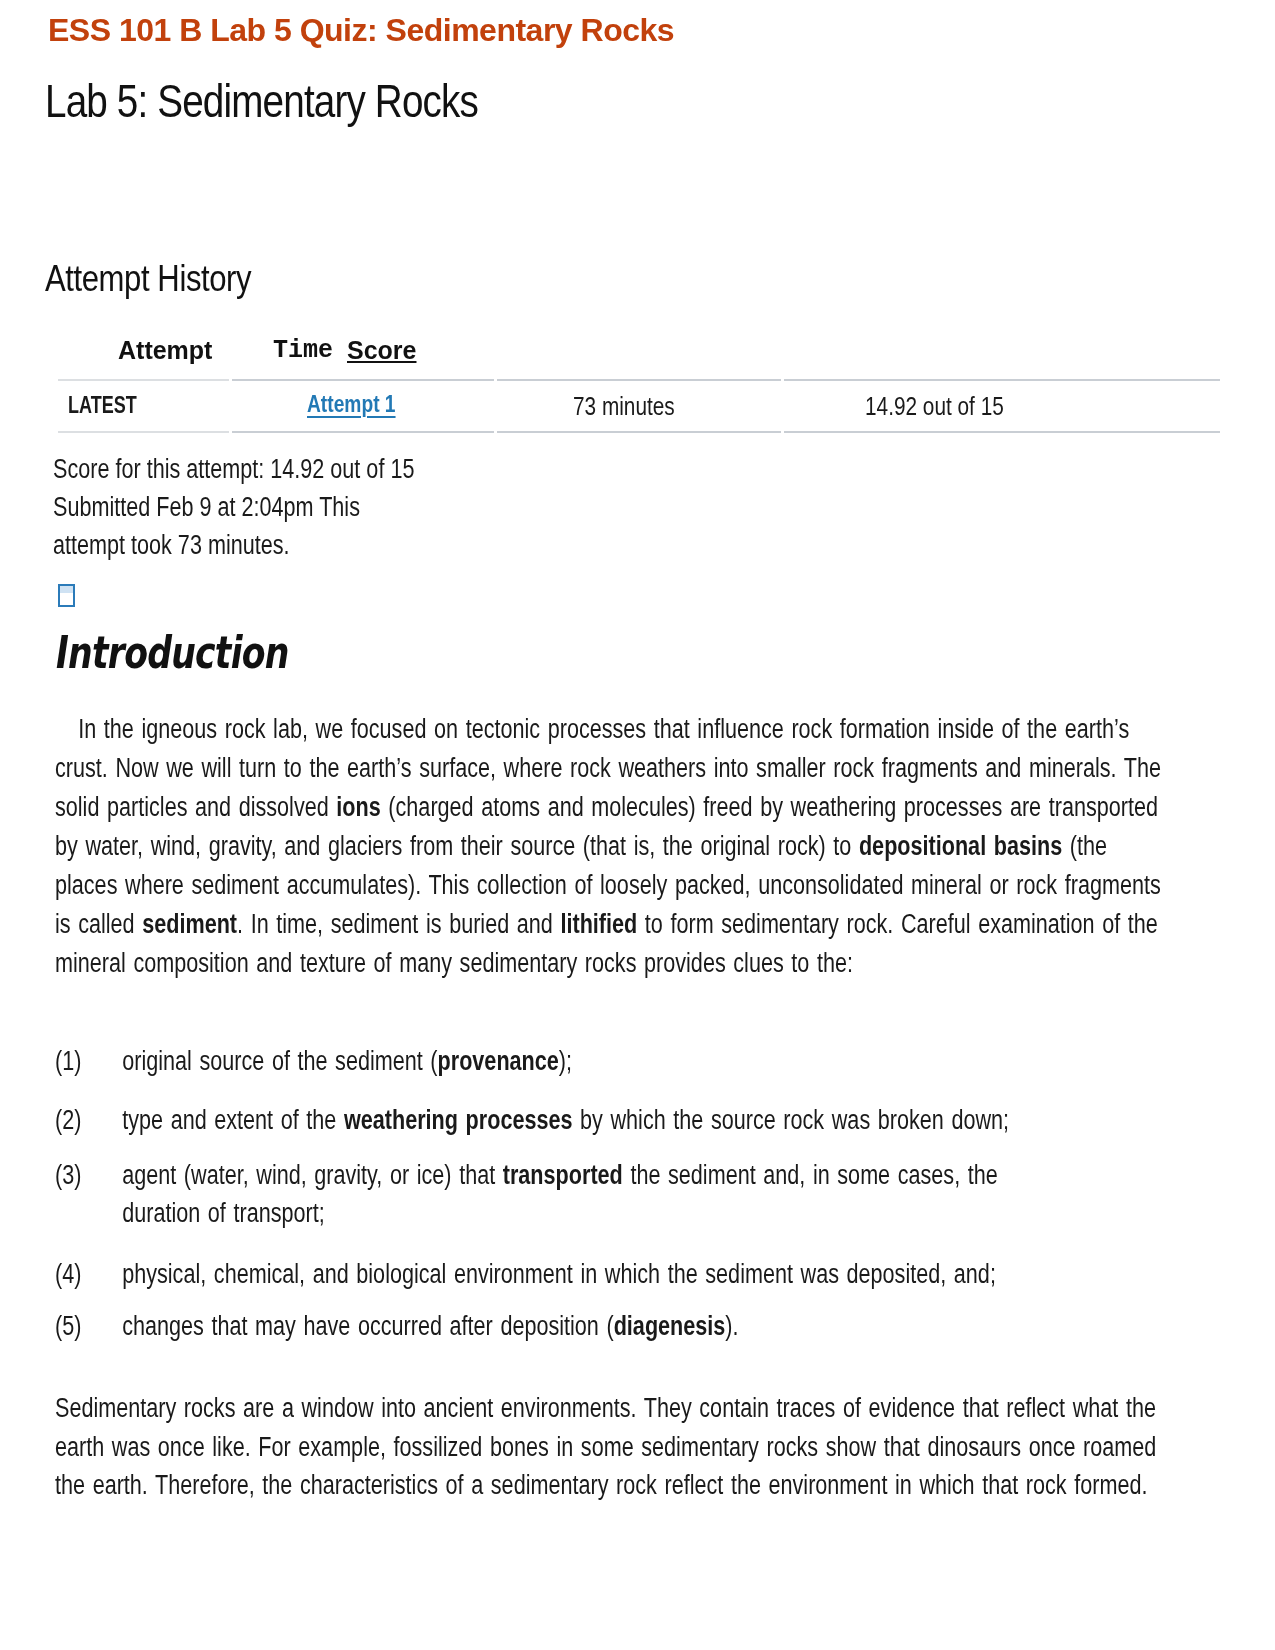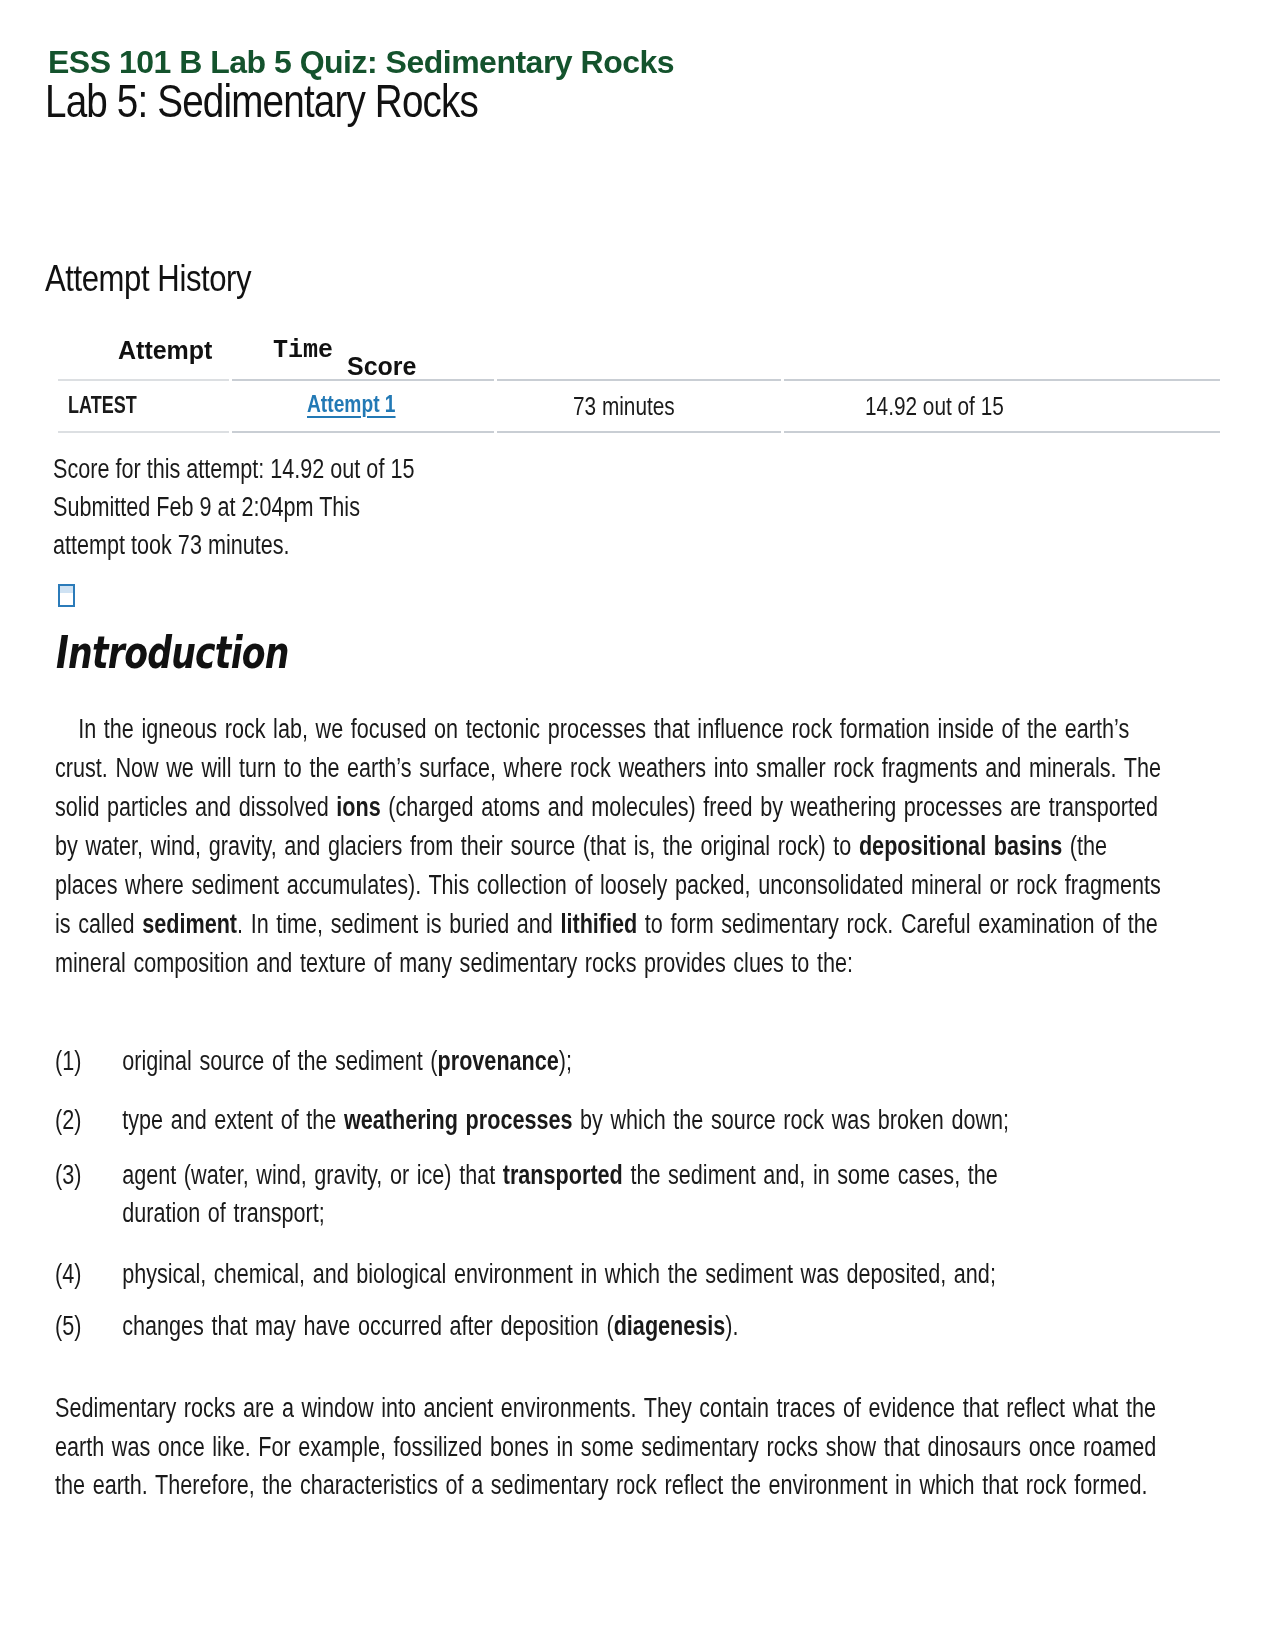--- a/index.html
+++ b/index.html
@@ -46,29 +46,29 @@
   .list{left:55px;top:1042px;width:1390px;font-size:27px;line-height:38px;word-spacing:2px;}
   .list-item{display:flex;align-items:flex-start;}
   .li-m2{margin-top:21px;} .li-m3{margin-top:17px;} .li-m4{margin-top:23px;} .li-m5{margin-top:14px;}
   .list-num{flex:0 0 84px;}
   .list-text{flex:1;}
   b{font-weight:bold;}
 </style>
 </head>
 <body>
 
-<div class="abs breadcrumb" style="color:#14532d;margin-top:32px;">ESS 101 B Lab 5 Quiz: Sedimentary Rocks</div>
+<div class="abs breadcrumb" style="color:#c2410c;">ESS 101 B Lab 5 Quiz: Sedimentary Rocks</div>
 
 <div class="abs page-title cx84">Lab 5: Sedimentary Rocks</div>
 
 <div class="abs section-heading cx84">Attempt History</div>
 
 <div class="abs th" style="left:118px;top:336px;">Attempt</div>
 <div class="abs th" style="left:273px;top:336px;font-family:Liberation Mono, monospace;">Time</div>
-<div class="abs th" style="left:347px;top:352px;">Score</div>
+<div class="abs th" style="left:347px;top:336px;text-decoration:underline;">Score</div>
 
 <div class="abs rule rule-light" style="left:58px;top:379px;width:171px;"></div>
 <div class="abs rule rule-dark" style="left:232px;top:379px;width:262px;"></div>
 <div class="abs rule rule-dark" style="left:497px;top:379px;width:284px;"></div>
 <div class="abs rule rule-dark" style="left:784px;top:379px;width:436px;"></div>
 
 <div class="abs cell-latest cx75">LATEST</div>
 <a class="abs cell-link cx80">Attempt 1</a>
 <div class="abs cell-time cx80">73 minutes</div>
 <div class="abs cell-score cx80">14.92 out of 15</div>

